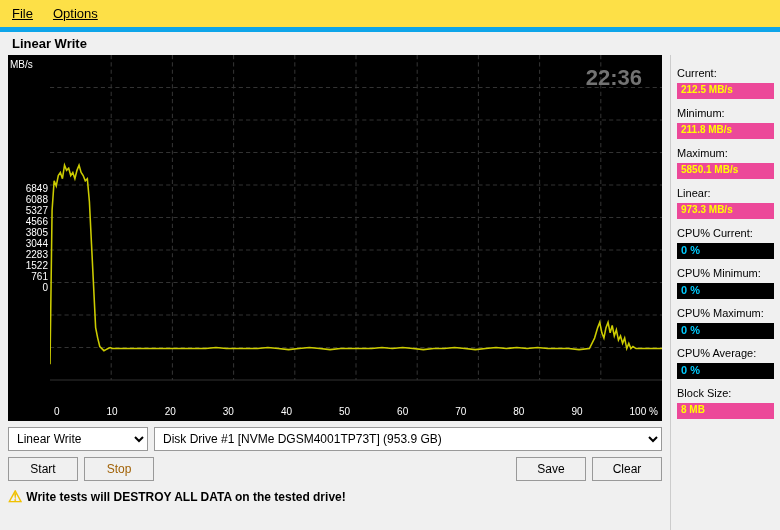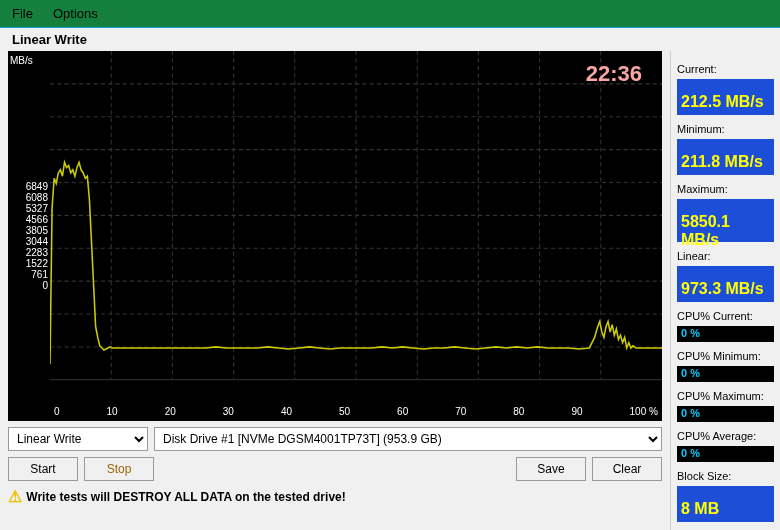--- a/index.html
+++ b/index.html
@@ -12,25 +12,26 @@
       overflow: hidden;
     }
     .window {
       width: 780px;
       height: 530px;
       background: #f0f0f0;
       display: flex;
       flex-direction: column;
     }
     .menubar {
-      background: #15803d;
+      background: #fde047;
       padding: 4px 8px;
       display: flex;
       gap: 12px;
-      border-bottom: 1px solid #0ea5e9;
+      border-bottom: 5px solid #0ea5e9;
+      text-decoration: underline;
     }
     .menubar span {
       cursor: pointer;
       padding: 2px 4px;
       font-size: 13px;
     }
     .title-bar {
       padding: 4px 12px;
       font-size: 13px;
       font-weight: bold;
@@ -92,21 +93,21 @@
       position: absolute;
       top: 4px;
       left: 2px;
       color: #fff;
       font-size: 10px;
     }
     .time-display {
       position: absolute;
       top: 10px;
       right: 20px;
-      color: #fca5a5;
+      color: #737373;
       font-size: 22px;
       font-weight: bold;
     }
     .controls-row {
       display: flex;
       gap: 6px;
       margin-top: 6px;
       align-items: center;
     }
     select {
@@ -160,25 +161,25 @@
       flex-direction: column;
       gap: 4px;
       overflow: hidden;
     }
     .stat-label {
       font-size: 11px;
       color: #000;
       margin-top: 4px;
     }
     .stat-value {
-      background: #1d4ed8;
+      background: #ec4899;
       color: yellow;
-      font-size: 16px;
+      font-size: 10px;
       font-weight: bold;
-      padding: 14px 4px;
+      padding: 1px 4px;
       min-height: 16px;
       display: block;
       width: 100%;
     }
     .cpu-value {
       background: #000;
       color: #00ccff;
       font-size: 11px;
       font-weight: bold;
       padding: 1px 4px;

